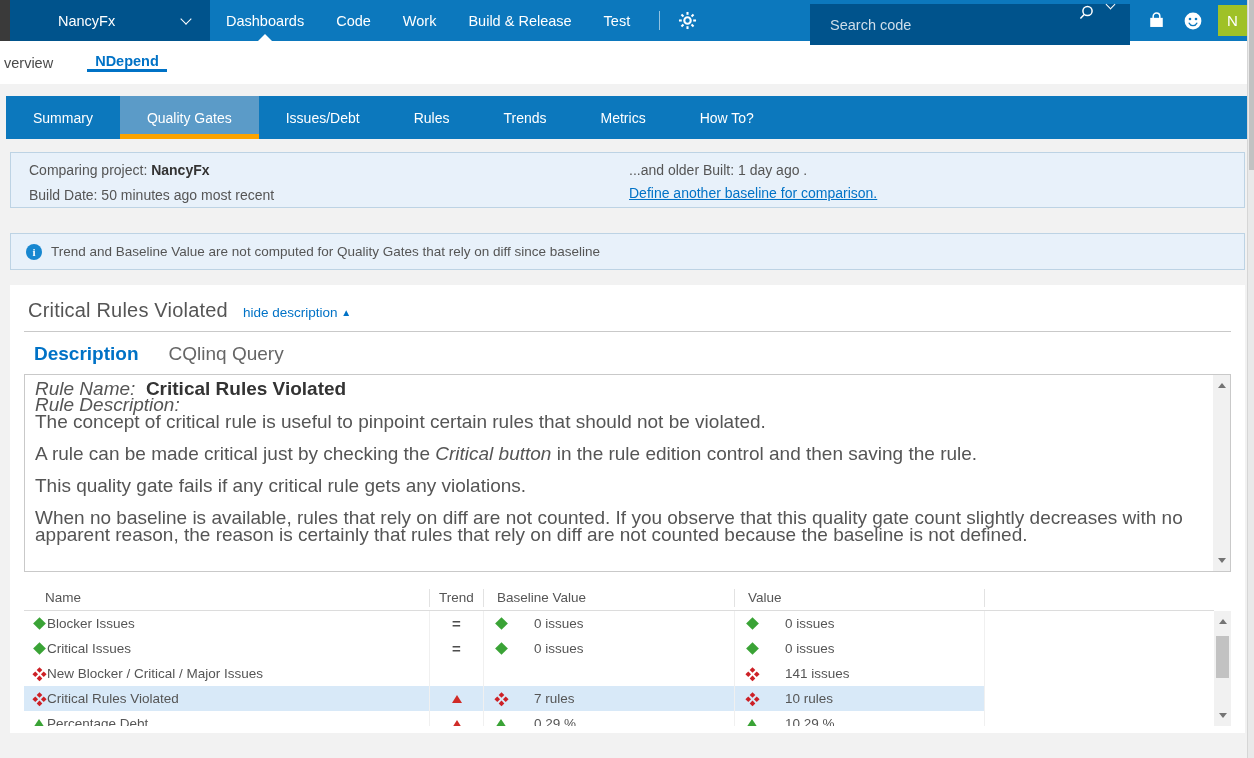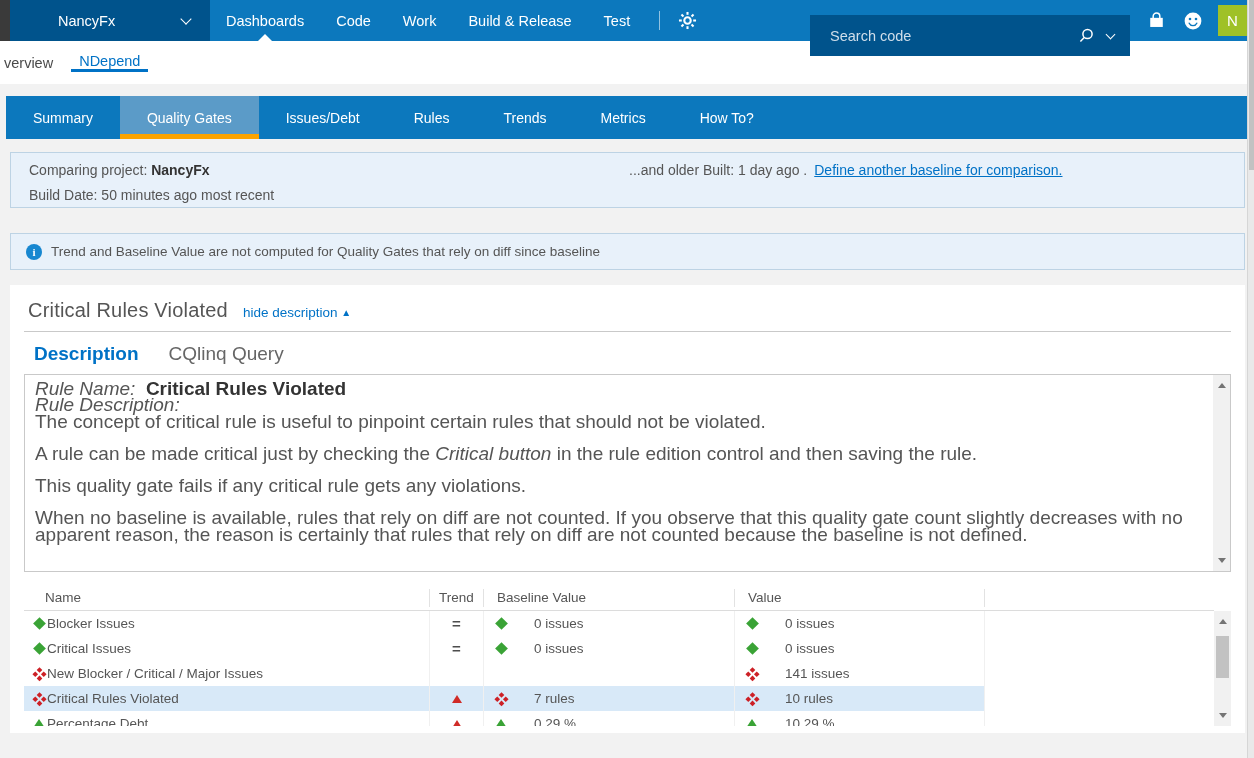--- a/index.html
+++ b/index.html
@@ -16,53 +16,53 @@
           transform:rotate(45deg); display:inline-block; }
   .project .chev { margin-left:auto; margin-right:20px; margin-top:-4px; }
   .tb-nav { position:absolute; left:210px; top:0; height:41px; display:flex; align-items:center; }
   .nav-item { height:41px; display:flex; align-items:center; padding:0 16px; color:#fff; font-size:14.5px;
               cursor:pointer; position:relative; }
   .nav-item[data-active="true"]::after { content:""; position:absolute; bottom:0; left:50%; margin-left:-7px;
               border-left:7px solid transparent; border-right:7px solid transparent; border-bottom:7px solid #fff; }
   .tb-divider { width:1px; height:19px; background:rgba(255,255,255,.55); margin:0 13px; }
   .gear-btn { width:28px; height:28px; background:transparent; border:none; cursor:pointer;
               display:flex; align-items:center; justify-content:center; }
-  .searchbox { position:absolute; left:810px; top:15px; width:320px; height:41px; background:#00538c;
-               display:flex; align-items:center; }
+  .searchbox { position:absolute; left:810px; top:4px; width:320px; height:41px; background:#00538c;
+               display:flex; }
   .searchbox input { flex:1; min-width:0; background:transparent; border:none; outline:none; color:#fff;
                font-size:14.5px; padding-left:20px; font-family:"Liberation Sans", sans-serif; }
   .searchbox input::placeholder { color:#cfdeea; opacity:1; }
   .searchbox .sicon { margin-right:10px; cursor:pointer; display:flex; }
   .searchbox .chev { border-color:#fff; width:7px; height:7px; margin:-3px 16px 0 2px; cursor:pointer; }
   .tb-right { position:absolute; left:1130px; right:7px; top:0; height:41px; display:flex; align-items:center; }
   .tb-icon { margin-left:17px; display:flex; cursor:pointer; }
   .avatar { width:31px; height:31px; background:#9fc127; color:#fff; font-size:15px; margin-left:15px;
             display:flex; align-items:center; justify-content:center; cursor:pointer; }
   .page-scrollbar { position:absolute; right:0; top:0; width:7px; height:758px; background:#e9e9e9;
             border-left:1px solid #d6d6d6; z-index:50; }
   .page-scrollbar .pthumb { position:absolute; top:0; left:1px; width:5px; height:170px; background:#c2c2c2; }
 
   
   .hubrow { height:43px; background:#fff; display:flex; align-items:center; }
   .hub-tab { display:flex; align-items:center; font-size:14.5px; color:#4a4a4a; cursor:pointer; padding:0 2px; }
   .hub-tab:first-child { margin-left:2px; }
-  .hub-tab + .hub-tab { margin-left:16px; padding:0 8px; }
+  .hub-tab + .hub-tab { margin-left:32px; padding:0 8px;font-weight:bold; }
   .hub-tab[data-active="true"] { color:#0072c6; border-bottom:3px solid #0072c6; }
 
   
   .tabbar { margin:12px 6px 0 6px; height:43px; background:#0c78bd; display:flex; }
   .stab { display:flex; align-items:center; padding:0 27px; color:#fff; font-size:14px; cursor:pointer; }
   .stab[data-active="true"] { background:#5b9bc8; box-shadow:inset 0 -5px 0 #fba300; }
 
   
   .comparebox { margin:13px 9px 0 10px; height:56px; background:#e8f1fa; border:1px solid #bdd3e4;
                 display:flex; padding:9px 18px 0 18px; font-size:14px; color:#555; }
   .cb-left { width:600px; display:flex; flex-direction:column; gap:9px; }
   .cb-left b { color:#333; }
-  .cb-right { display:flex; flex-direction:row; gap:7px; }
+  .cb-right { display:flex; flex-direction:column; gap:7px; }
   .cb-right a { color:#0072c6; text-decoration:underline; cursor:pointer; font-size:14px; }
   .noticebox { margin:25px 9px 0 10px; height:37px; background:#e8f1fa; border:1px solid #bdd3e4;
                display:flex; align-items:center; padding:0 15px; font-size:13.5px; color:#555; }
   .info-icon { width:16px; height:16px; border-radius:50%; background:#1787d0; color:#fff; flex:none;
                display:flex; align-items:center; justify-content:center; font-size:11px; font-weight:bold;
                font-family:"Liberation Serif", serif; margin-right:9px; }
   .info-icon::before { content:"i"; }
 
   
   .panel { margin:15px 9px 0 10px; background:#fff; height:448px; padding:0 14px; position:relative; }

